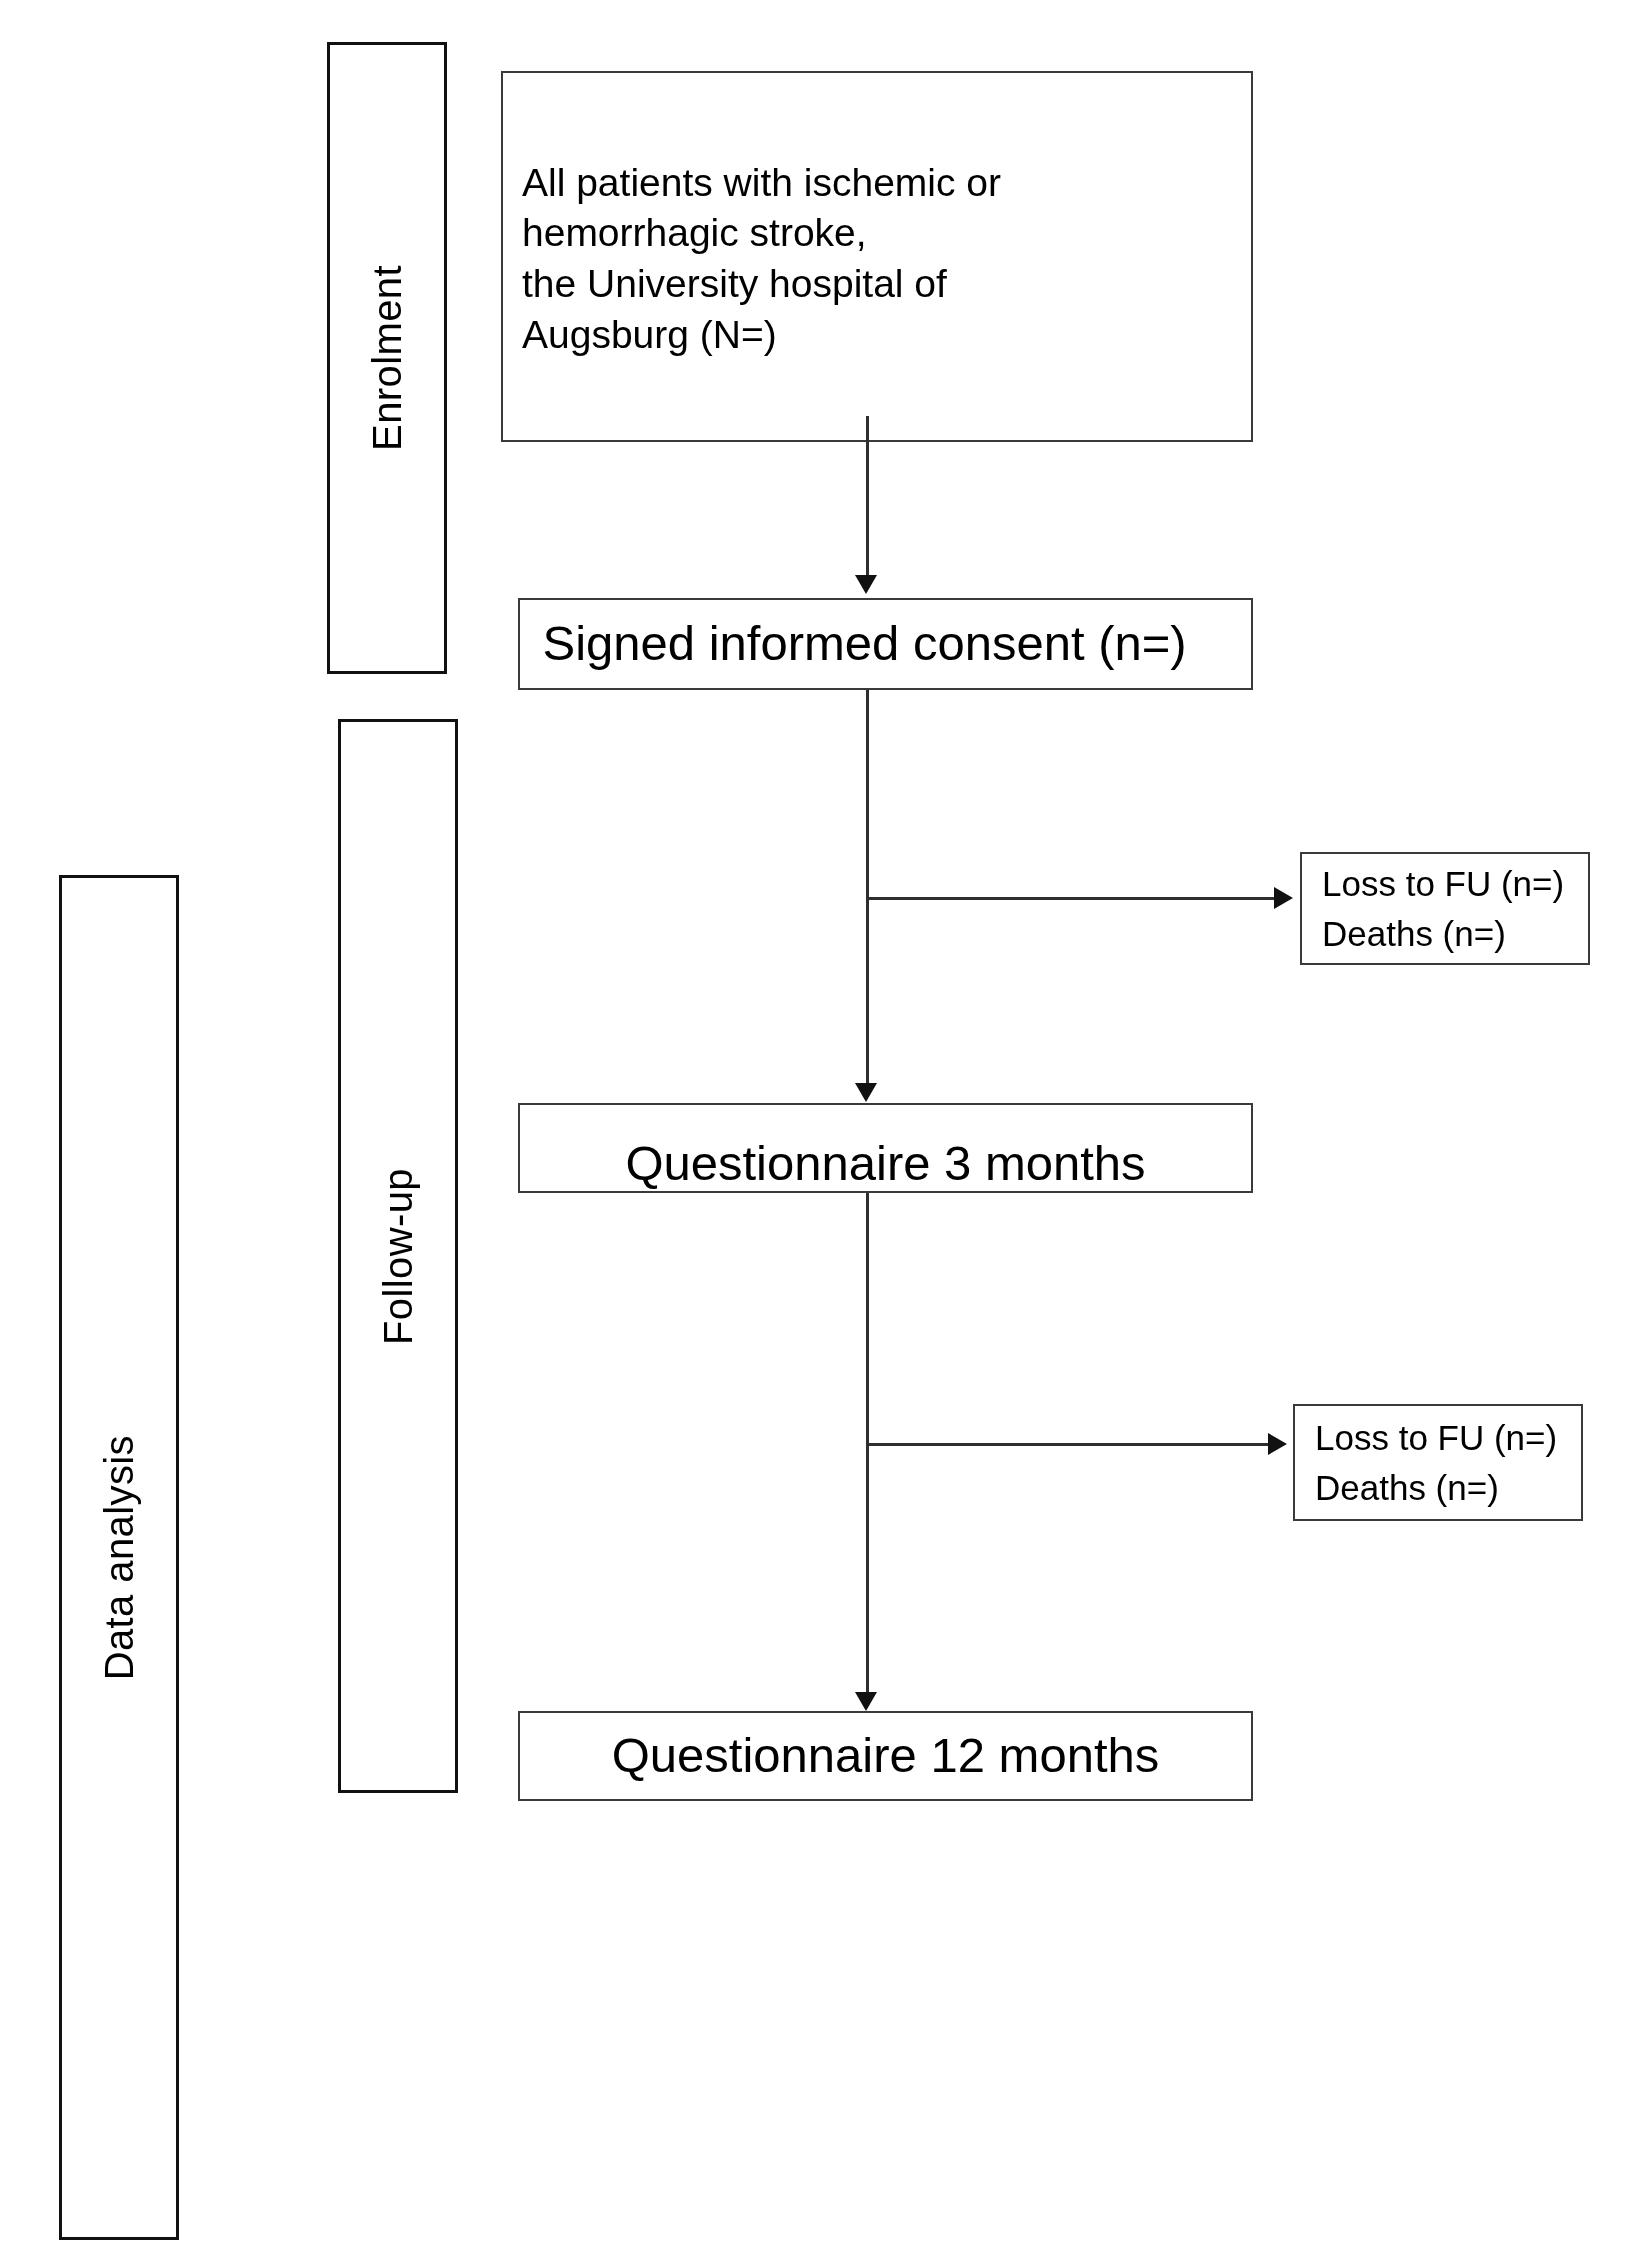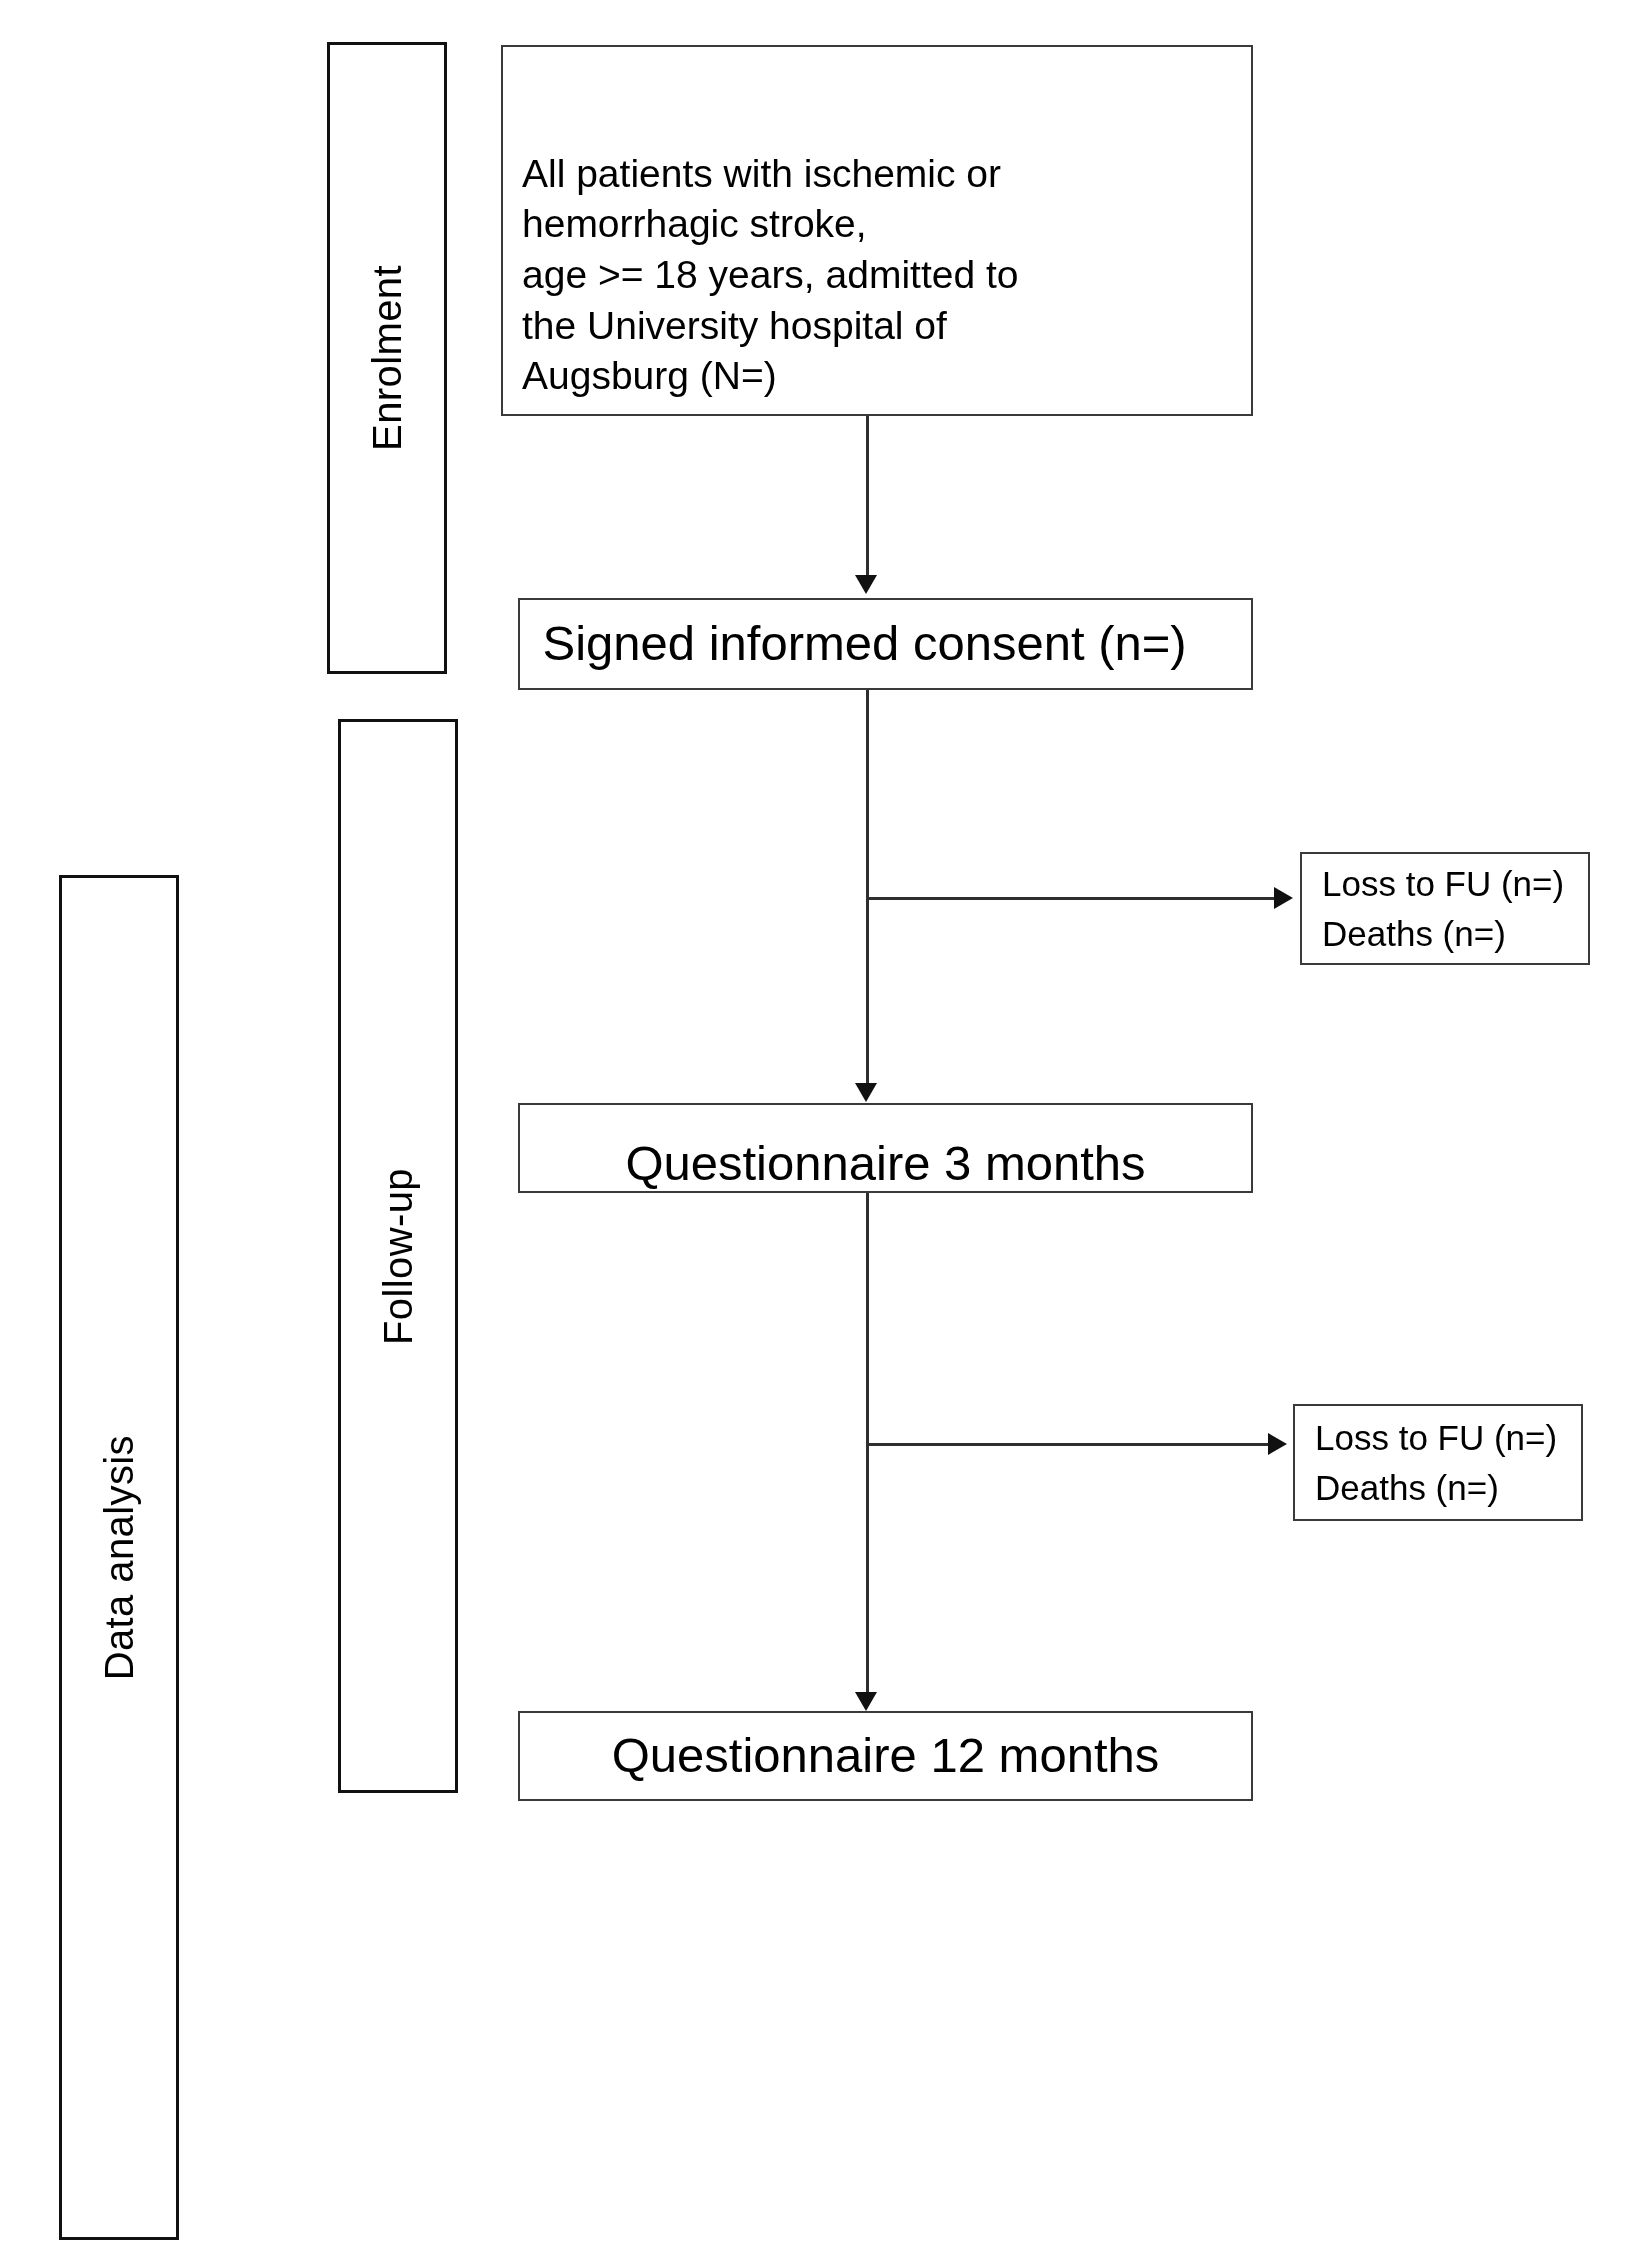--- a/index.html
+++ b/index.html
@@ -52,21 +52,22 @@
     display: flex;
     align-items: center;
   }
   .node .node-text {
     width: 100%;
     color: #000;
   }
 
   #enrol-source {
     padding: 12px 19px;
-    align-items: flex-end;
+    align-items: center;
+    margin-top: 26px;
   }
   #enrol-source .node-text {
     font-size: 39px;
     line-height: 1.30;
     padding-top: 5.2px;
   }
 
   .single-line .node-text {
     font-size: 49px;
     line-height: 1.1;
@@ -128,21 +129,20 @@
   </div>
 
   <div class="phase-bar" id="phase-analysis" style="left:59px; top:875px; width:120px; height:1365px;">
     <span class="vtext">Data analysis</span>
   </div>
 
   <div class="box node" id="enrol-source" style="left:501px; top:45px; width:752px; height:371px;">
     <div class="node-text">
       <div>All patients with ischemic or</div>
       <div>hemorrhagic stroke,</div>
-      <div>age &gt;= 18 years, admitted to</div>
       <div>the University hospital of</div>
       <div>Augsburg (N=)</div>
     </div>
   </div>
 
   <div class="vline" style="left:866px; top:416px; height:161px;"></div>
   <div class="arrowhead-down" style="left:855px; top:575px;"></div>
 
   <div class="box node single-line" id="node-consent" style="left:518px; top:598px; width:735px; height:92px;">
     <div class="node-text">Signed informed consent (n=)</div>

